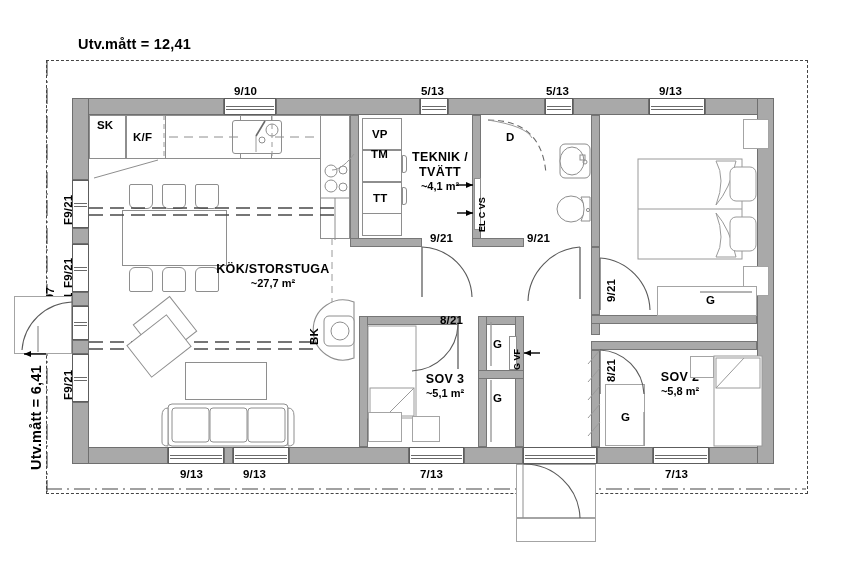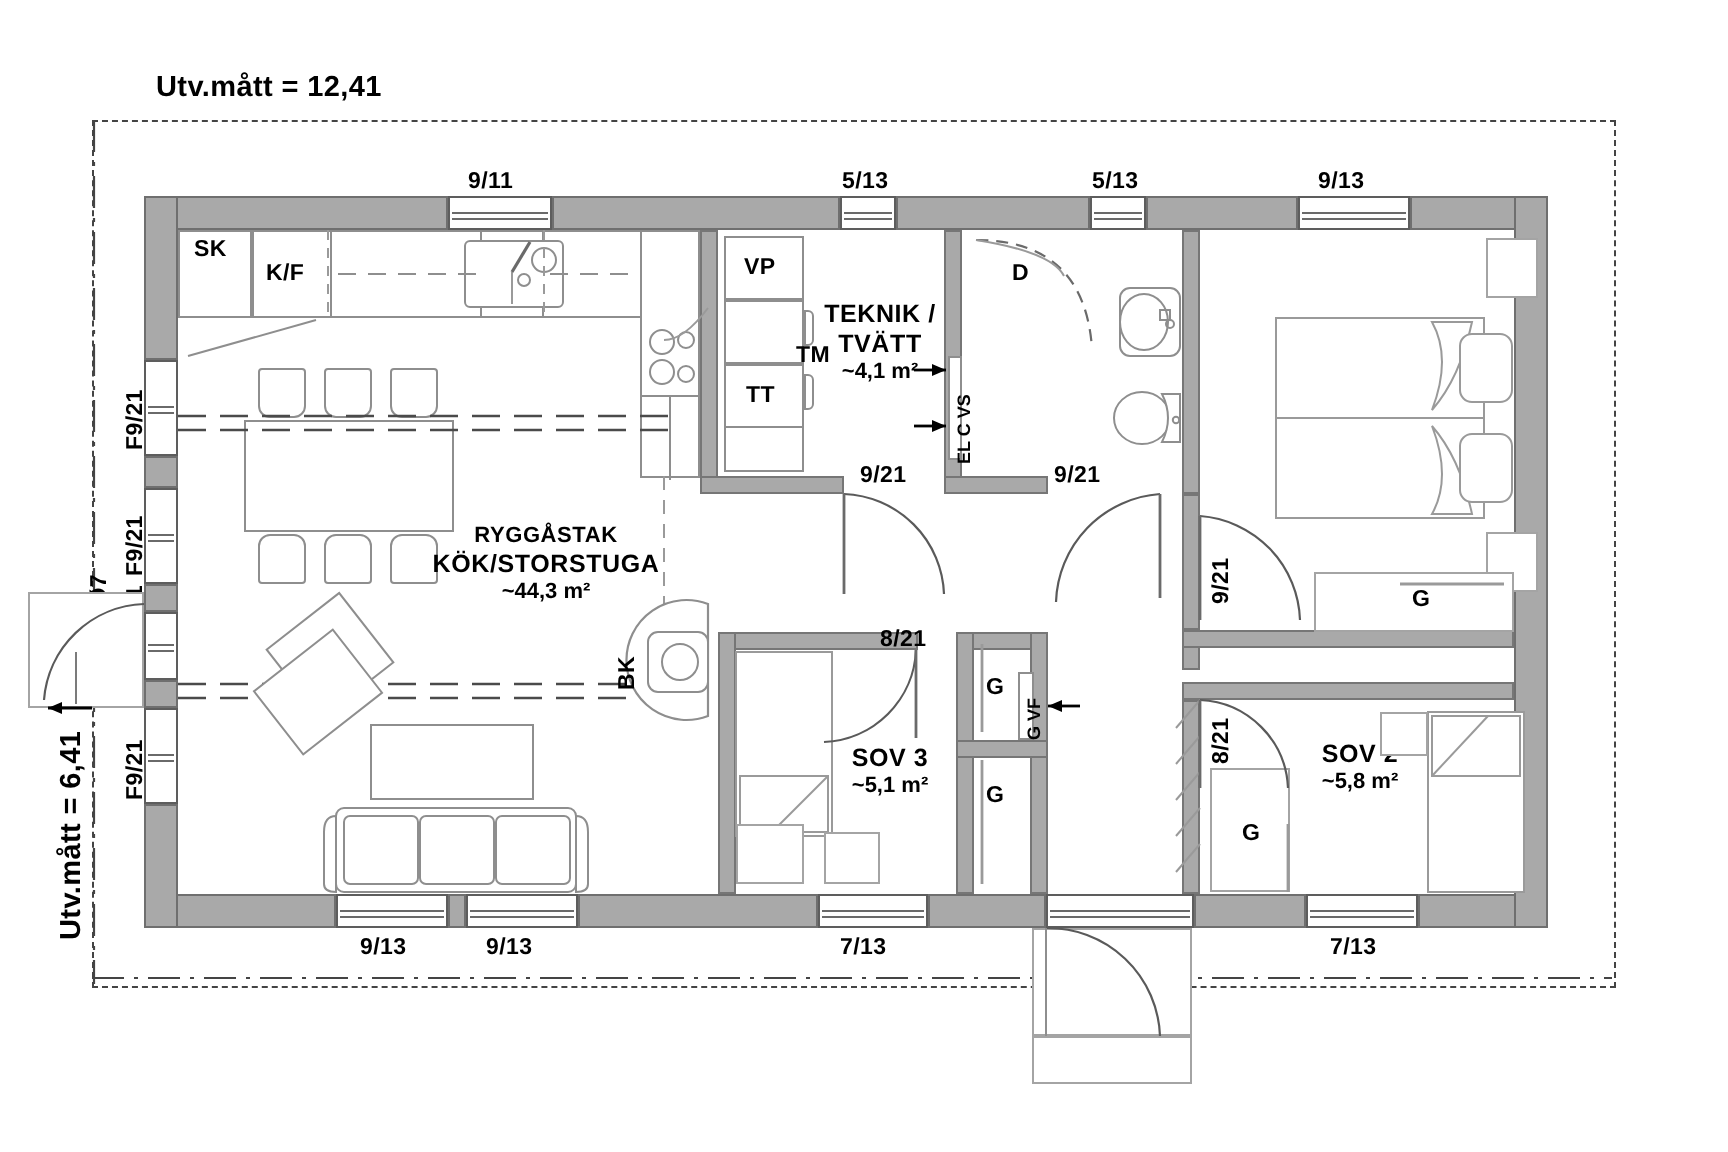--- a/index.html
+++ b/index.html
@@ -60,21 +60,21 @@
   <div class="abs wall" style="left:276px;top:98px;width:144px;height:17px;"></div>
   <div class="abs wall" style="left:448px;top:98px;width:97px;height:17px;"></div>
   <div class="abs wall" style="left:573px;top:98px;width:76px;height:17px;"></div>
   <div class="abs wall" style="left:705px;top:98px;width:69px;height:17px;"></div>
 
   <div class="abs win" style="left:224px;top:98px;width:52px;height:17px;"></div>
   <div class="abs win" style="left:420px;top:98px;width:28px;height:17px;"></div>
   <div class="abs win" style="left:545px;top:98px;width:28px;height:17px;"></div>
   <div class="abs win" style="left:649px;top:98px;width:56px;height:17px;"></div>
 
-  <div class="abs lbl" style="left:234px;top:85px;">9/11</div>
+  <div class="abs lbl" style="left:234px;top:85px;">9/10</div>
   <div class="abs lbl" style="left:421px;top:85px;">5/13</div>
   <div class="abs lbl" style="left:546px;top:85px;">5/13</div>
   <div class="abs lbl" style="left:659px;top:85px;">9/13</div>
 
   <div class="abs wall" style="left:72px;top:447px;width:96px;height:17px;"></div>
   <div class="abs wall" style="left:224px;top:447px;width:9px;height:17px;"></div>
   <div class="abs wall" style="left:289px;top:447px;width:120px;height:17px;"></div>
   <div class="abs wall" style="left:464px;top:447px;width:59px;height:17px;"></div>
   <div class="abs wall" style="left:597px;top:447px;width:56px;height:17px;"></div>
   <div class="abs wall" style="left:709px;top:447px;width:65px;height:17px;"></div>
@@ -210,23 +210,22 @@
   <svg class="abs" style="left:89px;top:206px;" width="248" height="12">
     <line x1="0" y1="2" x2="248" y2="2" stroke="#4a4a4a" stroke-width="1.3" stroke-dasharray="14 7"></line>
     <line x1="0" y1="9" x2="248" y2="9" stroke="#4a4a4a" stroke-width="1.3" stroke-dasharray="14 7"></line>
   </svg>
   <svg class="abs" style="left:89px;top:340px;" width="248" height="12">
     <line x1="0" y1="2" x2="248" y2="2" stroke="#4a4a4a" stroke-width="1.3" stroke-dasharray="14 7"></line>
     <line x1="0" y1="9" x2="248" y2="9" stroke="#4a4a4a" stroke-width="1.3" stroke-dasharray="14 7"></line>
   </svg>
 
   <div class="abs room" style="left:188px;top:262px;width:170px;">
-    <div class="rt">RYGGÅSTAK</div>
     <div class="rn">KÖK/STORSTUGA</div>
-    <div class="ra">~44,3 m²</div>
+    <div class="ra">~27,7 m²</div>
   </div>
 
   <svg class="abs" style="left:122px;top:300px;" width="84" height="84">
     <g stroke="#8e8e8e" stroke-width="1" fill="#fff">
       <rect x="20" y="6" width="46" height="44" transform="rotate(-38 43 28)"></rect>
       <rect x="12" y="26" width="50" height="40" transform="rotate(-38 37 46)"></rect>
     </g>
   </svg>
 
   <div class="abs fx" style="left:185px;top:362px;width:82px;height:38px;"></div>
@@ -247,21 +246,21 @@
     <rect x="28" y="16" width="30" height="30" rx="5" fill="#fff" stroke="#8e8e8e" stroke-width="1"></rect>
     <circle cx="44" cy="31" r="9" fill="#fff" stroke="#8e8e8e" stroke-width="1"></circle>
   </svg>
   <div class="abs lbl rot90" style="left:308px;top:345px;">BK</div>
 
   <div class="abs fx" style="left:362px;top:118px;width:40px;height:118px;"></div>
   <div class="abs fx" style="left:362px;top:118px;width:40px;height:32px;"></div>
   <div class="abs fx" style="left:362px;top:150px;width:40px;height:32px;"></div>
   <div class="abs fx" style="left:362px;top:182px;width:40px;height:32px;"></div>
   <div class="abs lbl" style="left:372px;top:128px;">VP</div>
-  <div class="abs lbl" style="left:371px;top:172px;margin-left:27px;">TM</div>
+  <div class="abs lbl" style="left:371px;top:148px;">TM</div>
   <div class="abs lbl" style="left:373px;top:192px;">TT</div>
   <div class="abs fx" style="left:402px;top:155px;width:5px;height:18px;border-radius:0 3px 3px 0;"></div>
   <div class="abs fx" style="left:402px;top:187px;width:5px;height:18px;border-radius:0 3px 3px 0;"></div>
 
   <div class="abs room" style="left:400px;top:150px;width:80px;">
     <div class="rn">TEKNIK /</div>
     <div class="rn">TVÄTT</div>
     <div class="ra">~4,1 m²</div>
   </div>
 

